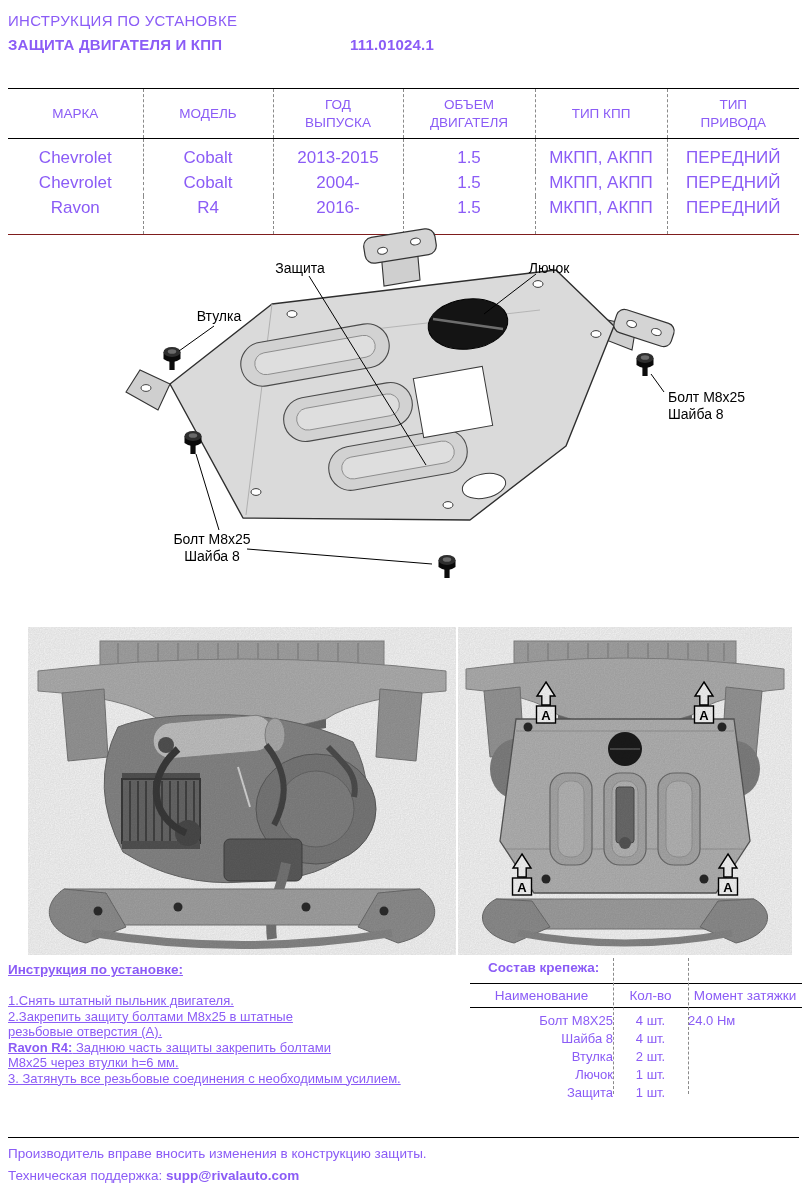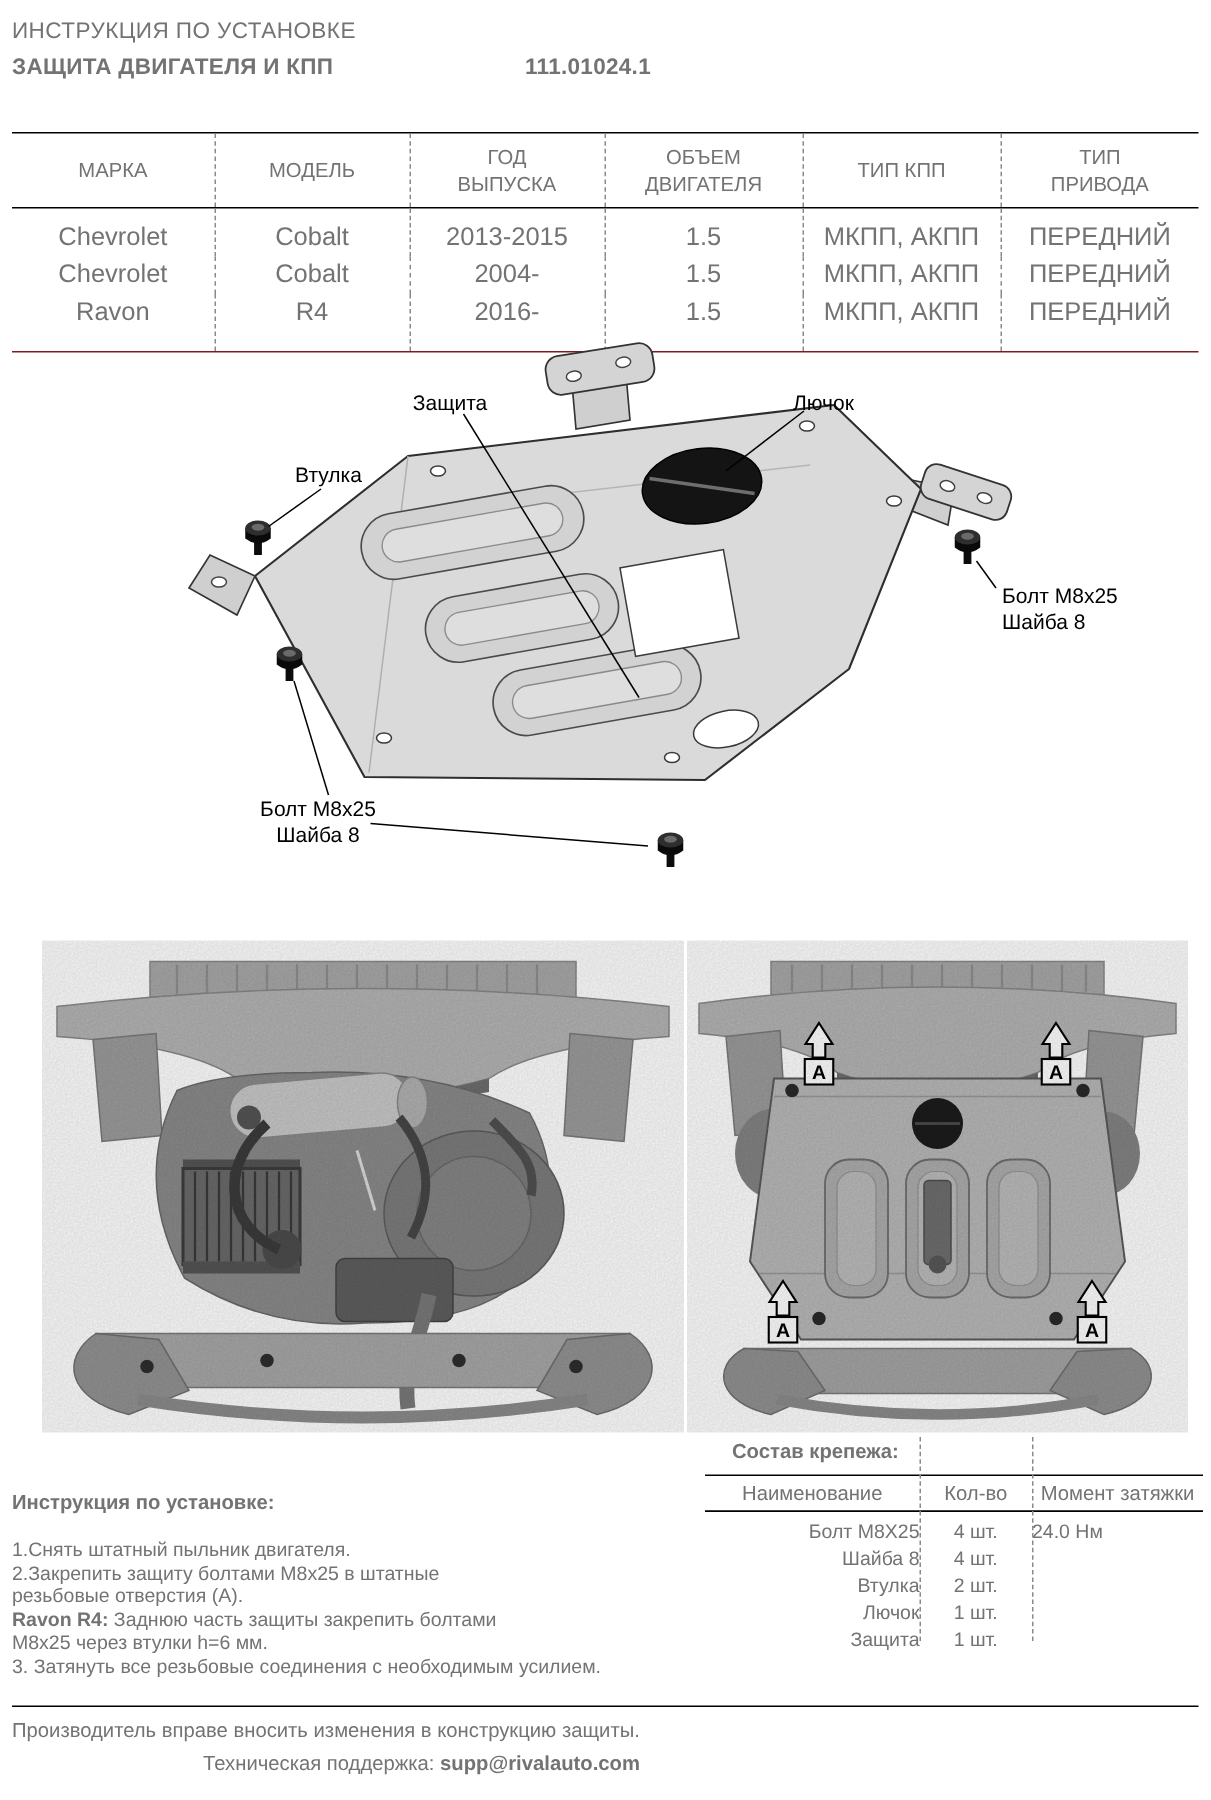--- a/index.html
+++ b/index.html
@@ -1,19 +1,19 @@
 <!DOCTYPE html>
 <html><head>
 <meta charset="utf-8">
 <style>
   * { margin:0; padding:0; box-sizing:border-box; }
   html,body { background:#fff; }
   .page {
     position:relative; width:807px; height:1200px; background:#ffffff;
-    color:#737373; font-family:"Liberation Sans","DejaVu Sans",sans-serif;
+    color:#8b5cf6; font-family:"Liberation Sans","DejaVu Sans",sans-serif;
     overflow:hidden;
   }
 
   
   .header { position:absolute; left:8px; top:12px; }
   .h-line1 { font-size:15px; letter-spacing:.3px; }
   .h-line2row { margin-top:7px; font-weight:bold; font-size:15px; letter-spacing:.2px; }
   .h-line2 { display:inline-block; width:342px; }
   .h-part  { display:inline-block; }
 
@@ -31,21 +31,21 @@
   table.fitment th:not(:last-child), table.fitment td:not(:last-child) { border-right:1px dashed #8a8a8a; }
 
   
   svg.diagram { position:absolute; left:0; top:222px; }
   svg.photoL  { position:absolute; left:28px; top:627px; }
   svg.photoR  { position:absolute; left:458px; top:627px; }
   svg text { font-family:"Liberation Sans","DejaVu Sans",sans-serif; }
   .dlabel { font-size:14px; fill:#000; }
 
   
-  .instructions { position:absolute; left:8px; top:994px; width:448px; }
+  .instructions { position:absolute; left:8px; top:962px; width:448px;text-decoration:underline; }
   .inst-title { font-weight:bold; font-size:13.5px; margin-bottom:16px; }
   .inst-line { font-size:13px; line-height:15.5px; }
   .inst-bold { font-weight:bold; }
 
   
   .hardware { position:absolute; left:470px; top:958px; width:332px; height:136px; }
   .hw-vline { position:absolute; top:0; bottom:0; border-left:1px dashed #8a8a8a; }
   .hw-v1 { left:143px; } .hw-v2 { left:218px; }
   .hw-title { font-weight:bold; font-size:13.5px; padding:2px 0 8px 18px; }
   table.hw { width:100%; border-collapse:collapse; table-layout:fixed; }
@@ -53,21 +53,21 @@
     padding:4px 0; border-top:1px solid #000; border-bottom:1px solid #000; }
   table.hw td { font-size:13px; padding:1.5px 0; }
   table.hw tbody tr:first-child td { padding-top:5px; }
   td.hw-name { text-align:right; padding-right:12px; }
   td.hw-qty  { text-align:center; }
   td.hw-torque { text-align:left; padding-left:10px; }
 
   
   .footer-rule { position:absolute; left:8px; width:791px; top:1137px; border-top:1px solid #000; }
   .footer { position:absolute; left:8px; top:1146px; font-size:13.5px; }
-  .footer .f-line { margin-bottom:7px;text-align:right; }
+  .footer .f-line { margin-bottom:7px; }
   .f-email { font-weight:bold; }
 </style>
 </head>
 <body>
 
 <div class="page">
 
   <div class="header">
     <div class="h-line1">ИНСТРУКЦИЯ ПО УСТАНОВКЕ</div>
     <div class="h-line2row">

